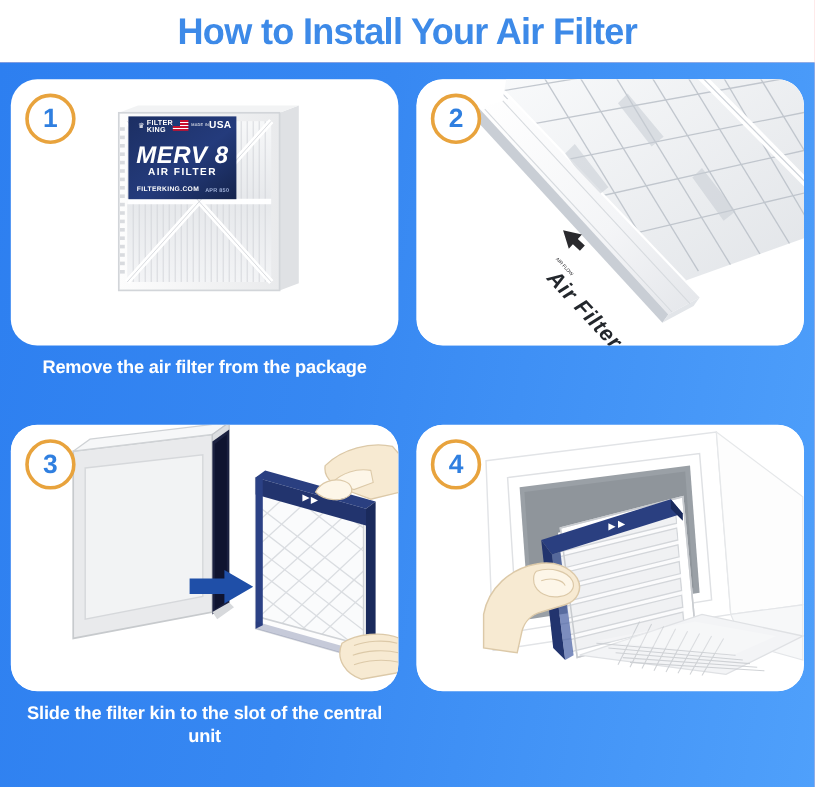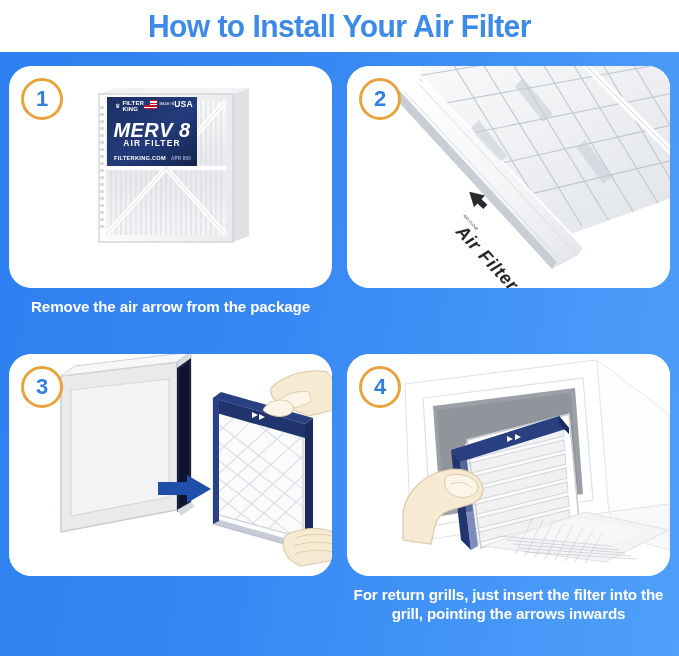--- a/index.html
+++ b/index.html
@@ -220,21 +220,21 @@
                         font-weight:bold;font-style:italic;letter-spacing:0.4px;line-height:1;">MERV 8</div>
             <div style="position:absolute;left:0;right:0;top:42px;text-align:center;font-size:8.4px;
                         font-weight:bold;letter-spacing:1.2px;line-height:1;">AIR FILTER</div>
 
             <div style="position:absolute;left:7px;bottom:5px;font-size:5.6px;font-weight:bold;letter-spacing:0.3px;">FILTERKING.COM</div>
             <div style="position:absolute;right:6px;bottom:5px;font-size:4.6px;font-weight:bold;
                         letter-spacing:0.2px;color:#9fb0d8;">APR 850</div>
           </div>
         </div>
       </div>
-      <div class="caption">Remove the air arrow from the package</div>
+      <div class="caption">Remove the air filter from the package</div>
     </div>
 
     <div class="step c2 r1">
       <div class="card">
         <div class="badge">
           <span>2</span>
         </div>
         <div class="art">
           <svg width="323" height="222" viewBox="0 0 323 222">
             <defs>
@@ -402,20 +402,21 @@
                 <g stroke="#dcc9a8" stroke-width="0.9" fill="none">
                   <path d="M286,184 C296,180 312,179 322,182"></path>
                   <path d="M285,192 C296,188 312,187 323,190"></path>
                   <path d="M286,200 C296,196 312,195 324,198"></path>
                 </g>
               </g>
             </g>
           </svg>
         </div>
       </div>
+      <div class="caption">Slide the filter kin to the slot of the central unit</div>
     </div>
 
     <div class="step c2 r2">
       <div class="card">
         <div class="badge">
           <span>4</span>
         </div>
         <div class="art">
           <svg width="323" height="222" viewBox="0 0 323 222">
             <defs>
@@ -487,17 +488,16 @@
                          C139,137 134,147 124,150 L104,156 C96,158 90,164 88,172
                          L84,190 L56,186 Z" fill="#f7ead2" stroke="#dcc9a8" stroke-width="1.2"></path>
                 <path d="M100,122 C112,118 126,122 130,130 C133,136 128,142 120,143
                          C110,145 100,140 98,132 C97,127 98,124 100,122 Z" fill="#fdf6e8" stroke="#dcc9a8" stroke-width="1"></path>
                 <path d="M104,130 C112,127 122,129 124,134" fill="none" stroke="#dcc9a8" stroke-width="0.9"></path>
               </g>
             </g>
           </svg>
         </div>
       </div>
-      <div class="caption">For return grills, just insert the filter into the grill, pointing the arrows inwards</div>
     </div>
 
   </div>
 </div>
 
 </body></html>

